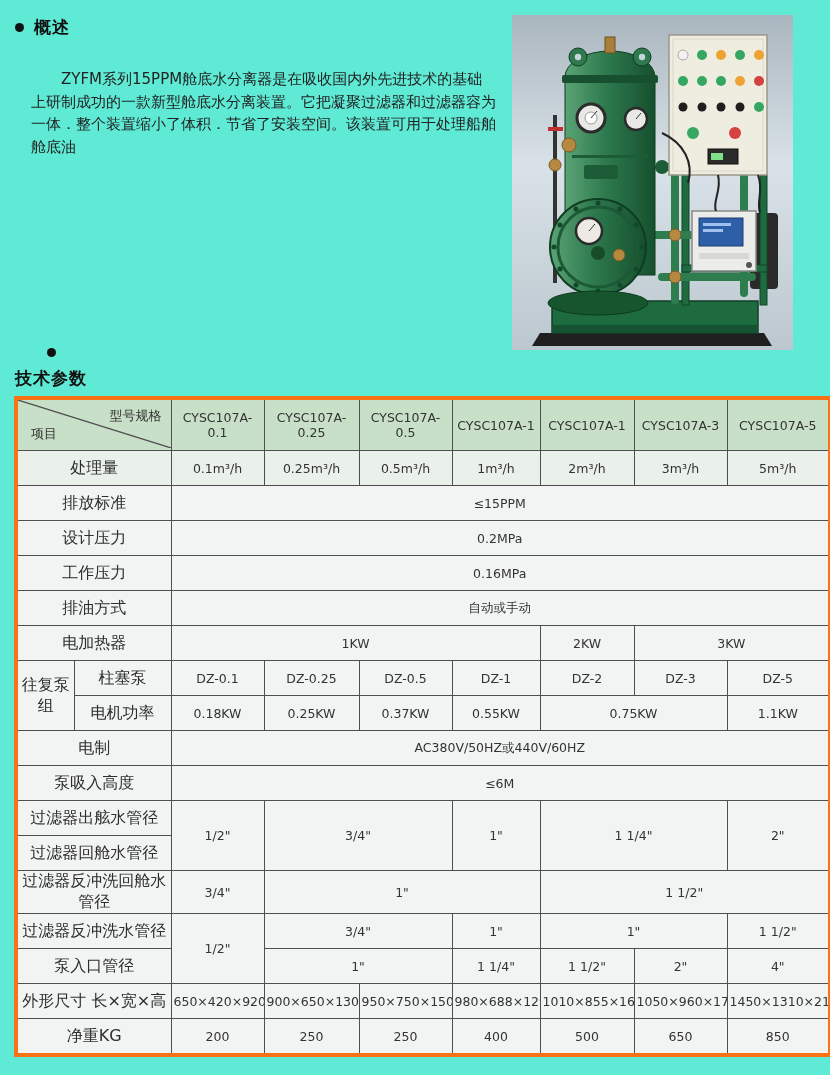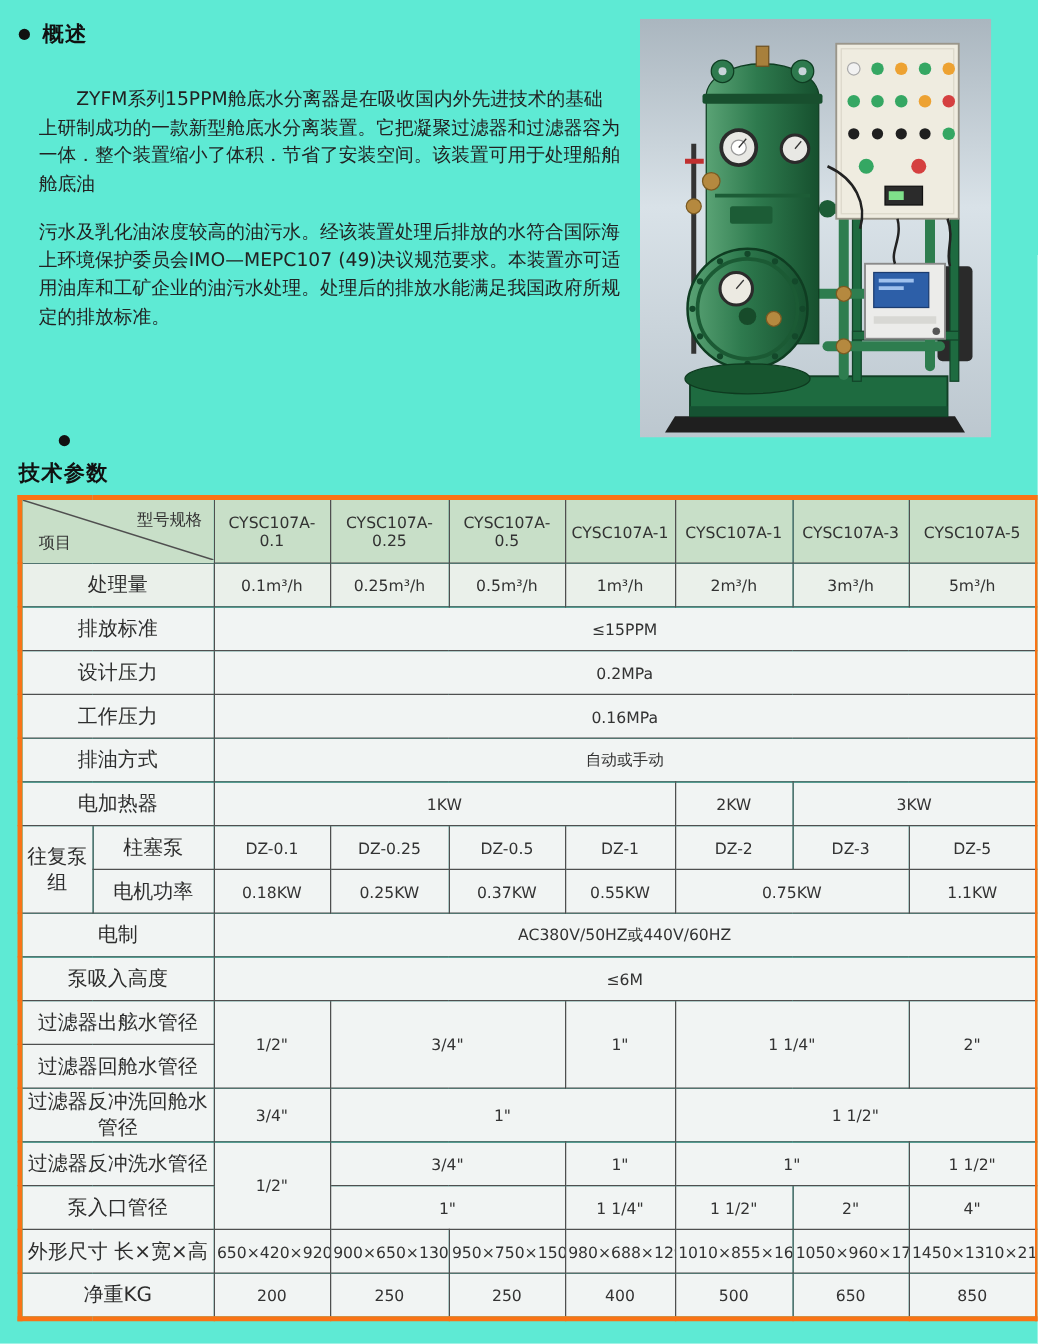--- a/index.html
+++ b/index.html
@@ -41,21 +41,20 @@
 
 <div class="page">
 
   <div class="sec-heading" id="overview-heading">
     <span class="dot"></span>
     <span class="txt">概述</span>
   </div>
 
   <div class="overview-text">
     <p class="indent">ZYFM系列15PPM舱底水分离器是在吸收国内外先进技术的基础上研制成功的一款新型舱底水分离装置。它把凝聚过滤器和过滤器容为一体．整个装置缩小了体积．节省了安装空间。该装置可用于处理船舶舱底油</p>
-    <p>污水及乳化油浓度较高的油污水。经该装置处理后排放的水符合国际海上环境保护委员会IMO—MEPC107 (49)决议规范要求。本装置亦可适用油库和工矿企业的油污水处理。处理后的排放水能满足我国政府所规定的排放标准。</p>
   </div>
 
   <svg class="photo" viewBox="0 0 281 335">
     <defs>
       <linearGradient id="bgG" x1="0" y1="0" x2="0" y2="1">
         <stop offset="0" stop-color="#aab6bf"></stop>
           <stop offset="0.45" stop-color="#d9e2e8"></stop>
           <stop offset="1" stop-color="#bcc7cf"></stop>
       </linearGradient>
       <linearGradient id="vG" x1="0" y1="0" x2="1" y2="0">

